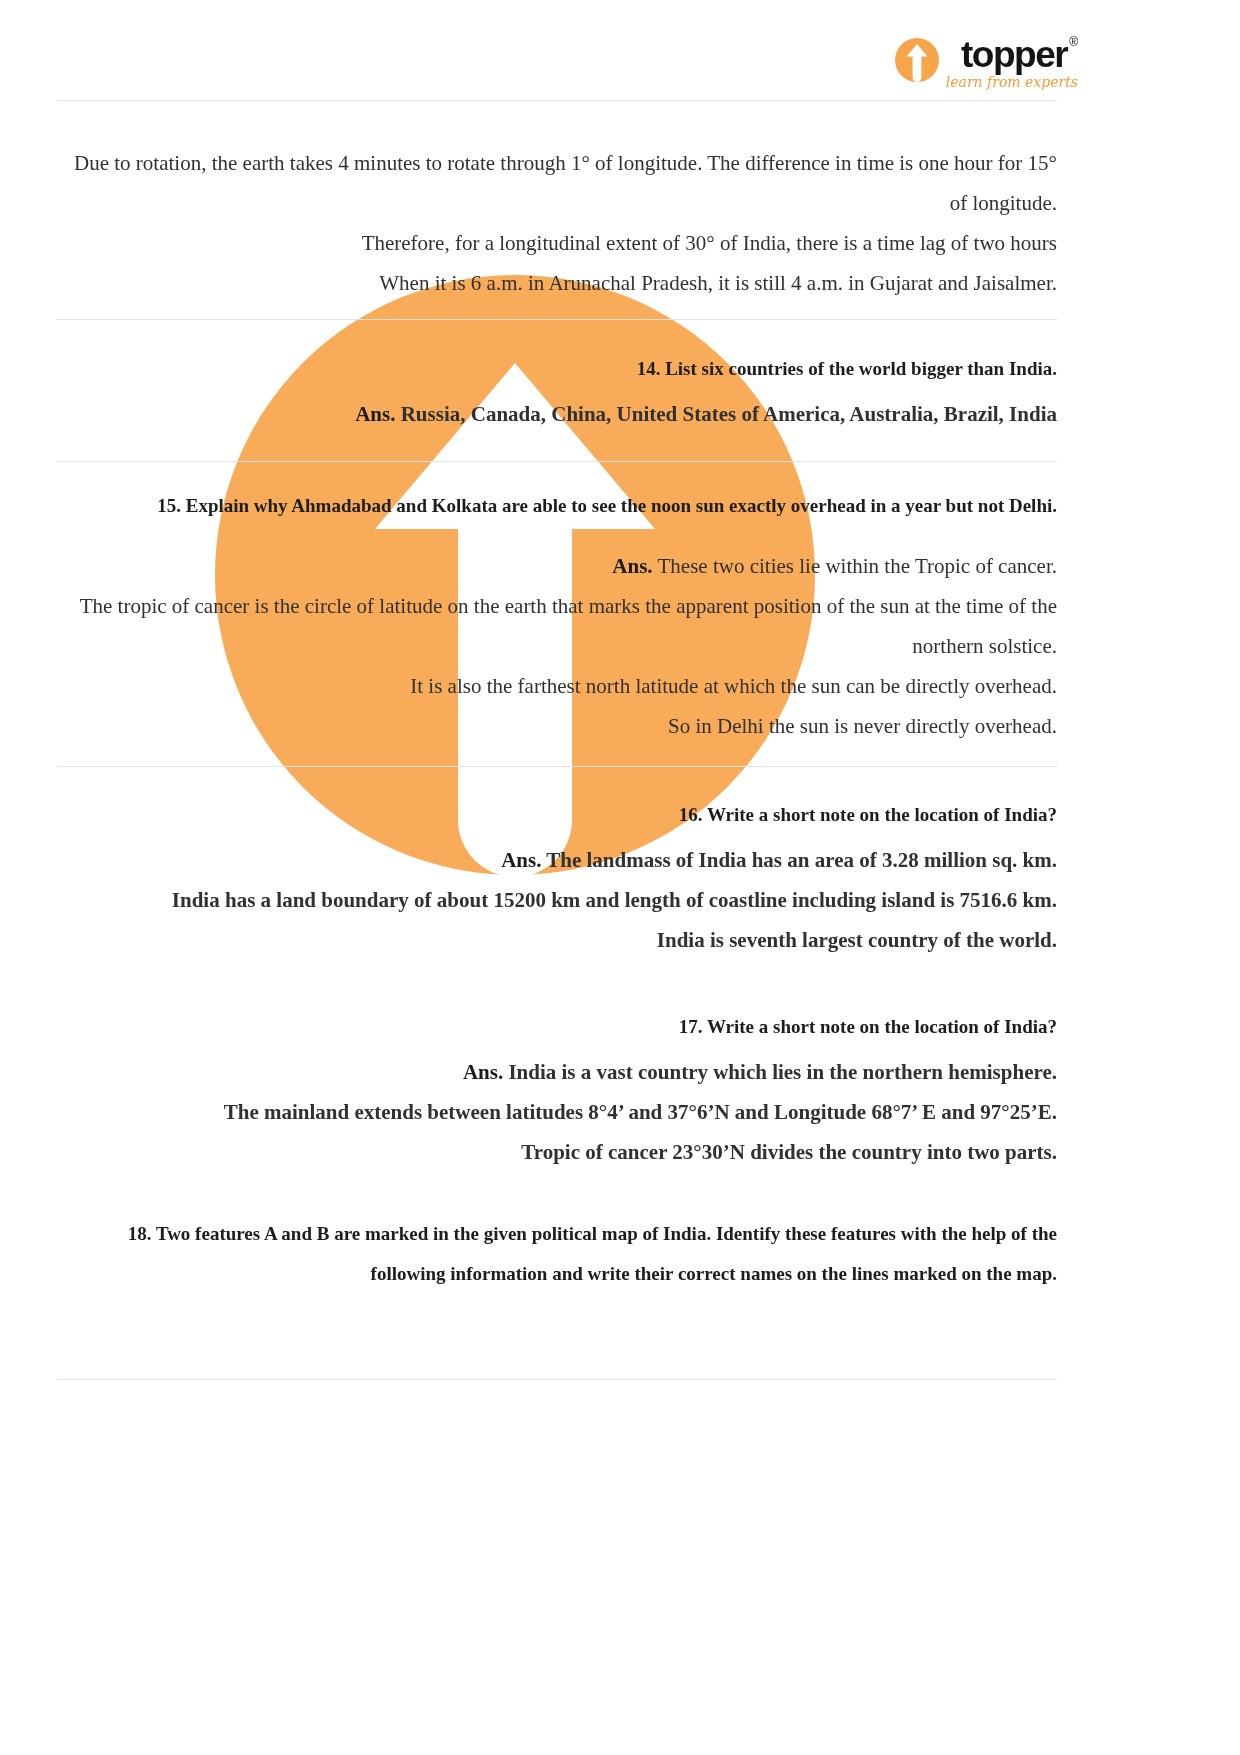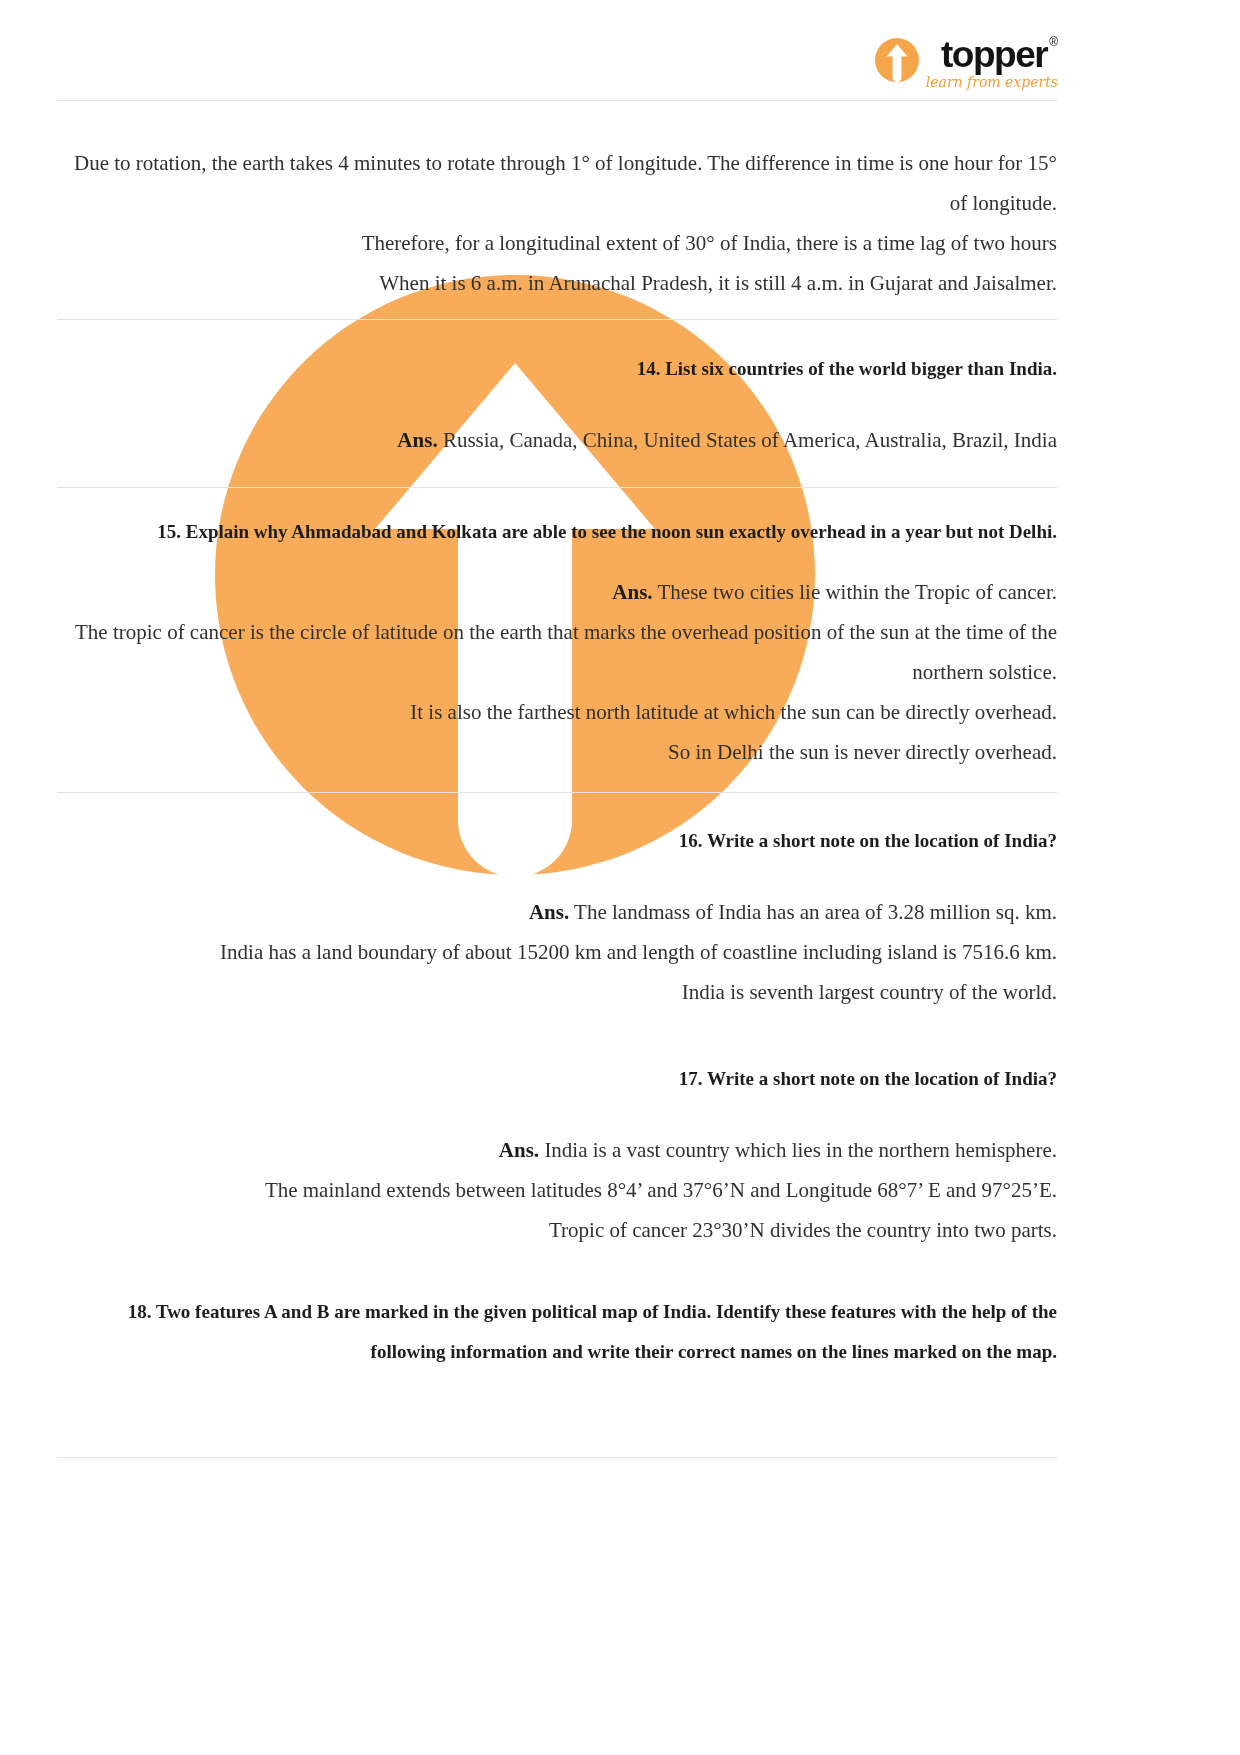--- a/index.html
+++ b/index.html
@@ -12,21 +12,21 @@
     font-size:21px;
     line-height:40px;
     color:#313131;
     overflow:hidden;
   }
   
   .header{position:relative;height:100px;z-index:2;}
   .logo{
     position:absolute;
     top:36px;
-    right:182px;
+    right:162px;
     display:flex;
     align-items:flex-start;
     gap:7px;
   }
   .logo-icon{width:44px;height:46px;display:block;margin-top:2px;}
   .logo-text{display:flex;flex-direction:column;align-items:flex-end;}
   .brand-row{display:flex;align-items:flex-start;line-height:1;}
   .brand{
     font-family:"Liberation Sans","DejaVu Sans",sans-serif;
     font-weight:bold;
@@ -81,21 +81,21 @@
   .q-heading{
     margin:0;
     font-size:19px;
     line-height:40px;
     font-weight:bold;
     color:#1d1d1d;
   }
   .answer strong{color:#1d1d1d;}
   .mt-hr-small{margin-top:16px;}
   .mt-29{margin-top:29px;}
-  .mt-21{margin-top:31px;}
+  .mt-21{margin-top:5px;font-weight:bold;}
   .mt-27{margin-top:27px;}
   .mt-24{margin-top:24px;}
   .mt-20{margin-top:20px;}
   .mt-28{margin-top:28px;}
   .mt-47{margin-top:47px;}
   .mt-42{margin-top:42px;}
   .mt-85{margin-top:85px;}
 </style>
 </head>
 <body>
@@ -141,21 +141,21 @@
       <h2 class="q-heading mt-29"><span>14.</span> <span>List six countries of the world bigger than India.</span></h2>
       <p class="para answer mt-21"><strong>Ans.</strong> <span>Russia, Canada, China, United States of America, Australia, Brazil, India</span></p>
     </section>
 
     <hr class="divider mt-27" style="margin-left:0;margin-right:0;">
 
     <section>
       <h2 class="q-heading mt-24"><span>15.</span> <span>Explain why Ahmadabad and Kolkata are able to see the noon sun exactly overhead in a year but not Delhi.</span></h2>
       <div class="para mt-20">
         <div class="para-line answer"><strong>Ans.</strong> <span>These two cities lie within the Tropic of cancer.</span></div>
-        <div class="para-line">The tropic of cancer is the circle of latitude on the earth that marks the overhead position of the sun at the time of the northern solstice.</div>
+        <div class="para-line">The tropic of cancer is the circle of latitude on the earth that marks the apparent position of the sun at the time of the northern solstice.</div>
         <div class="para-line">It is also the farthest north latitude at which the sun can be directly overhead.</div>
         <div class="para-line">So in Delhi the sun is never directly overhead.</div>
       </div>
     </section>
 
     <hr class="divider mt-20" style="margin-left:0;margin-right:0;">
 
     <section>
       <h2 class="q-heading mt-28"><span>16.</span> <span>Write a short note on the location of India?</span></h2>
       <div class="para mt-21">

